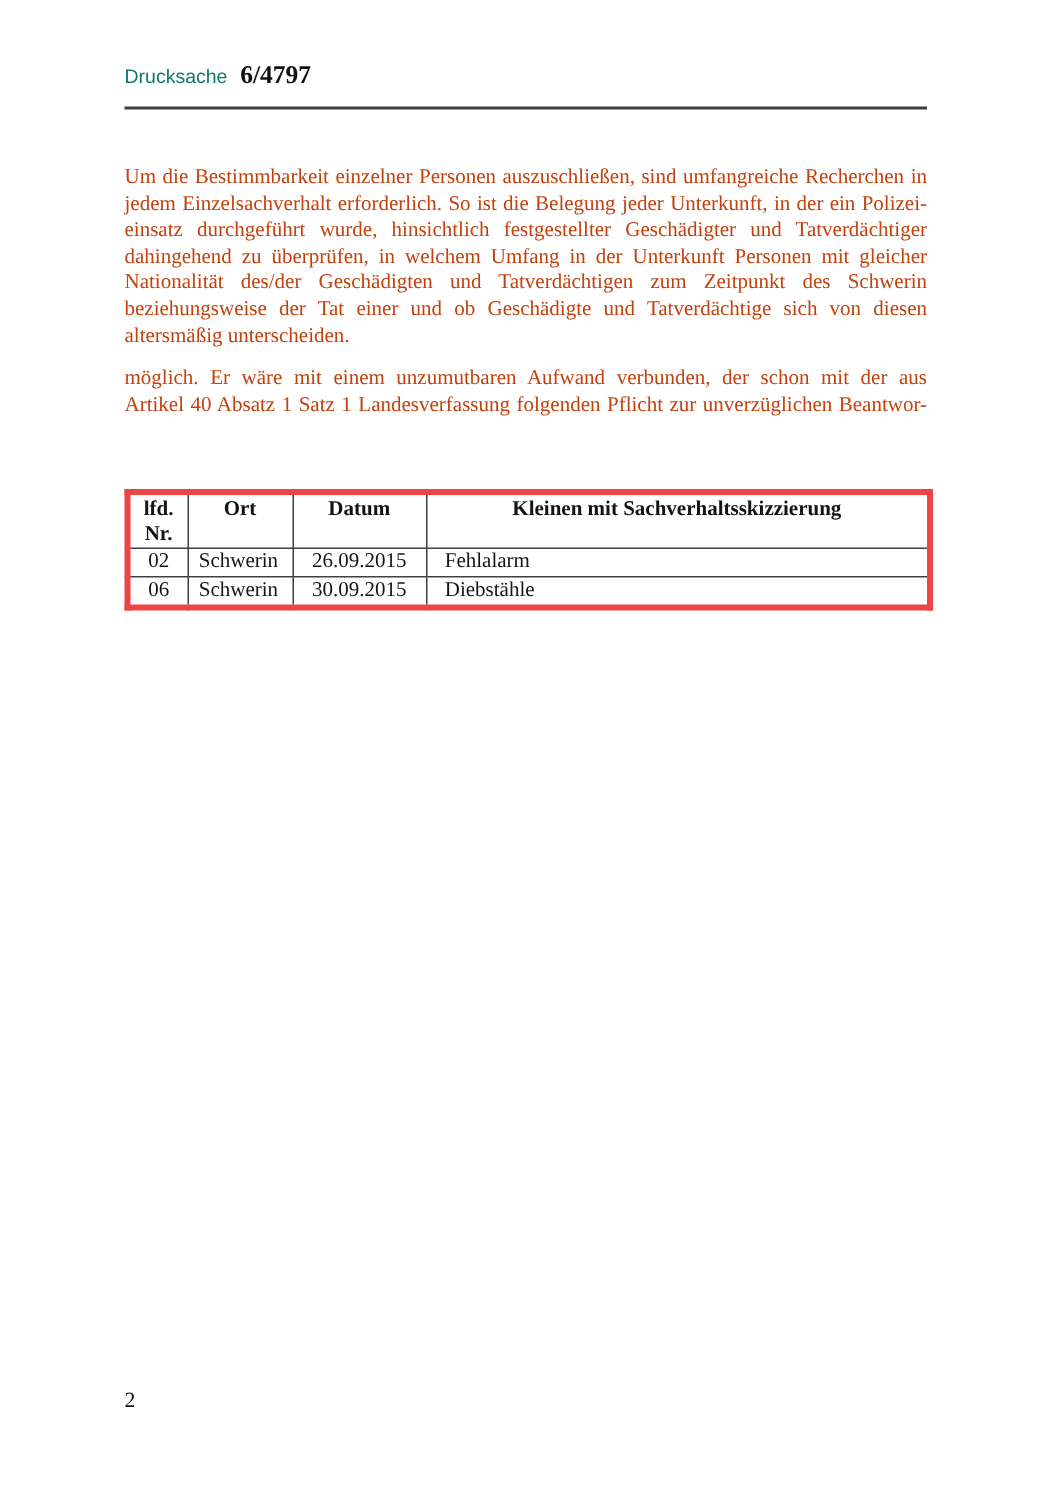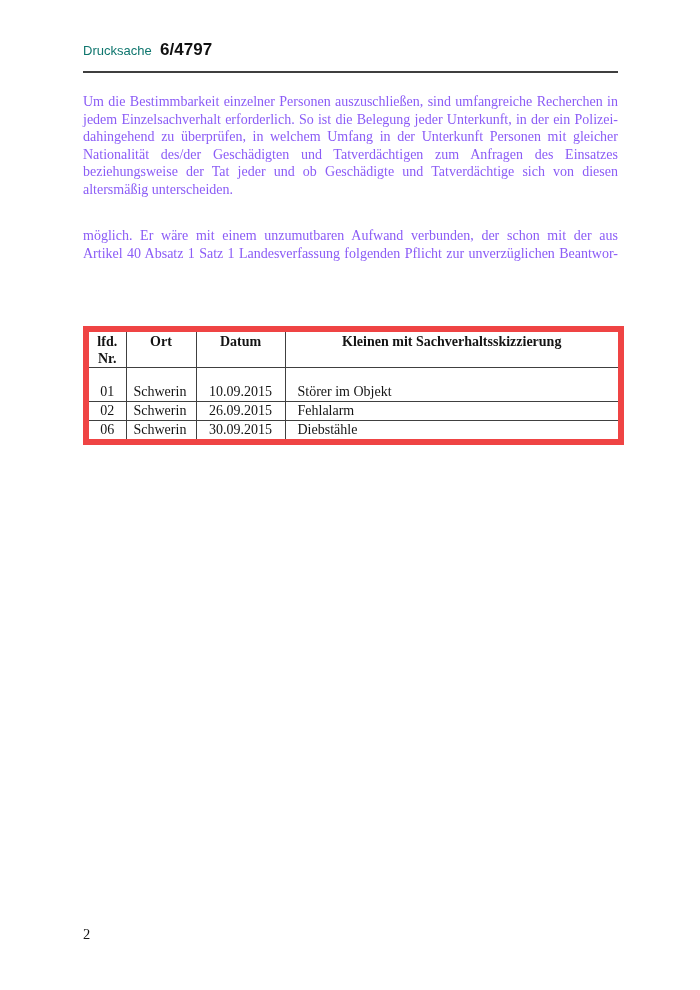--- a/index.html
+++ b/index.html
@@ -33,20 +33,21 @@
   }
   .doc-label {
     font-size: 13px;
     color: #0f766e;
   }
   .doc-number {
     font-size: 17px;
     font-weight: bold;
     color: #111111;
     margin-left: 4px;
+    font-family: Liberation Serif, serif;
   }
   .session-info {
     font-size: 10.5px;
     color: #1c1c1c;
   }
   .header-rule {
     position: absolute;
     left: 83px;
     top: 71px;
     width: 535px;
@@ -54,21 +55,22 @@
     border-top: 2px solid #3f3f3f;
   }
 
   
   .paragraph {
     position: absolute;
     left: 83px;
     width: 535px;
     font-size: 14px;
     line-height: 17.6px;
-    color: #8b5cf6;
+    color: #c2410c;
+    margin-top: 17px;
   }
   .para-1 { top: 93px; }
   .para-2 { top: 227px; }
   .pline {
     text-align: justify;
     text-align-last: justify;
     white-space: normal;
   }
   .pline.last {
     text-align: left;
@@ -83,21 +85,21 @@
     border-collapse: collapse;
     table-layout: fixed;
     width: 535px;
     font-size: 14px;
     color: #141414;
   }
   .incidents-table, .incidents-table th, .incidents-table td {
     border: 1px solid #404040;
   }
   .incidents-table {
-    border: 6px solid #ef4444;
+    border: 4px solid #ef4444;
   }
   .incidents-table th {
     font-weight: bold;
     vertical-align: top;
     text-align: center;
     padding: 2px 2px 0 2px;
     line-height: 16.5px;
     height: 32px;
     box-sizing: border-box;
   }
@@ -138,23 +140,24 @@
     <div>
       <span class="doc-label">Drucksache</span>
       <span class="doc-number">6/4797</span>
     </div>
   </div>
   <div class="header-rule"></div>
 
   <div class="paragraph para-1">
     <div class="pline">Um die Bestimmbarkeit einzelner Personen auszuschließen, sind umfangreiche Recherchen in</div>
     <div class="pline">jedem Einzelsachverhalt erforderlich. So ist die Belegung jeder Unterkunft, in der ein Polizei-</div>
+    <div class="pline">einsatz durchgeführt wurde, hinsichtlich festgestellter Geschädigter und Tatverdächtiger</div>
     <div class="pline">dahingehend zu überprüfen, in welchem Umfang in der Unterkunft Personen mit gleicher</div>
-    <div class="pline">Nationalität des/der Geschädigten und Tatverdächtigen zum Anfragen des Einsatzes</div>
-    <div class="pline">beziehungsweise der Tat jeder und ob Geschädigte und Tatverdächtige sich von diesen</div>
+    <div class="pline">Nationalität des/der Geschädigten und Tatverdächtigen zum Zeitpunkt des Schwerin</div>
+    <div class="pline">beziehungsweise der Tat einer und ob Geschädigte und Tatverdächtige sich von diesen</div>
     <div class="pline last">altersmäßig unterscheiden.</div>
   </div>
 
   <div class="paragraph para-2">
     <div class="pline">möglich. Er wäre mit einem unzumutbaren Aufwand verbunden, der schon mit der aus</div>
     <div class="pline">Artikel 40 Absatz 1 Satz 1 Landesverfassung folgenden Pflicht zur unverzüglichen Beantwor-</div>
   </div>
 
   <table class="incidents-table">
     <colgroup>
@@ -166,26 +169,20 @@
     <thead>
       <tr>
         <th class="col-nr">lfd.
 Nr.</th>
         <th>Ort</th>
         <th>Datum</th>
         <th>Kleinen mit Sachverhaltsskizzierung</th>
       </tr>
     </thead>
     <tbody>
-      <tr class="row-tall">
-        <td class="cell-nr">01</td>
-        <td class="cell-ort">Schwerin</td>
-        <td class="cell-datum">10.09.2015</td>
-        <td class="cell-anlass">Störer im Objekt</td>
-      </tr>
       <tr>
         <td class="cell-nr">02</td>
         <td class="cell-ort">Schwerin</td>
         <td class="cell-datum">26.09.2015</td>
         <td class="cell-anlass">Fehlalarm</td>
       </tr>
       <tr>
         <td class="cell-nr">06</td>
         <td class="cell-ort">Schwerin</td>
         <td class="cell-datum">30.09.2015</td>

